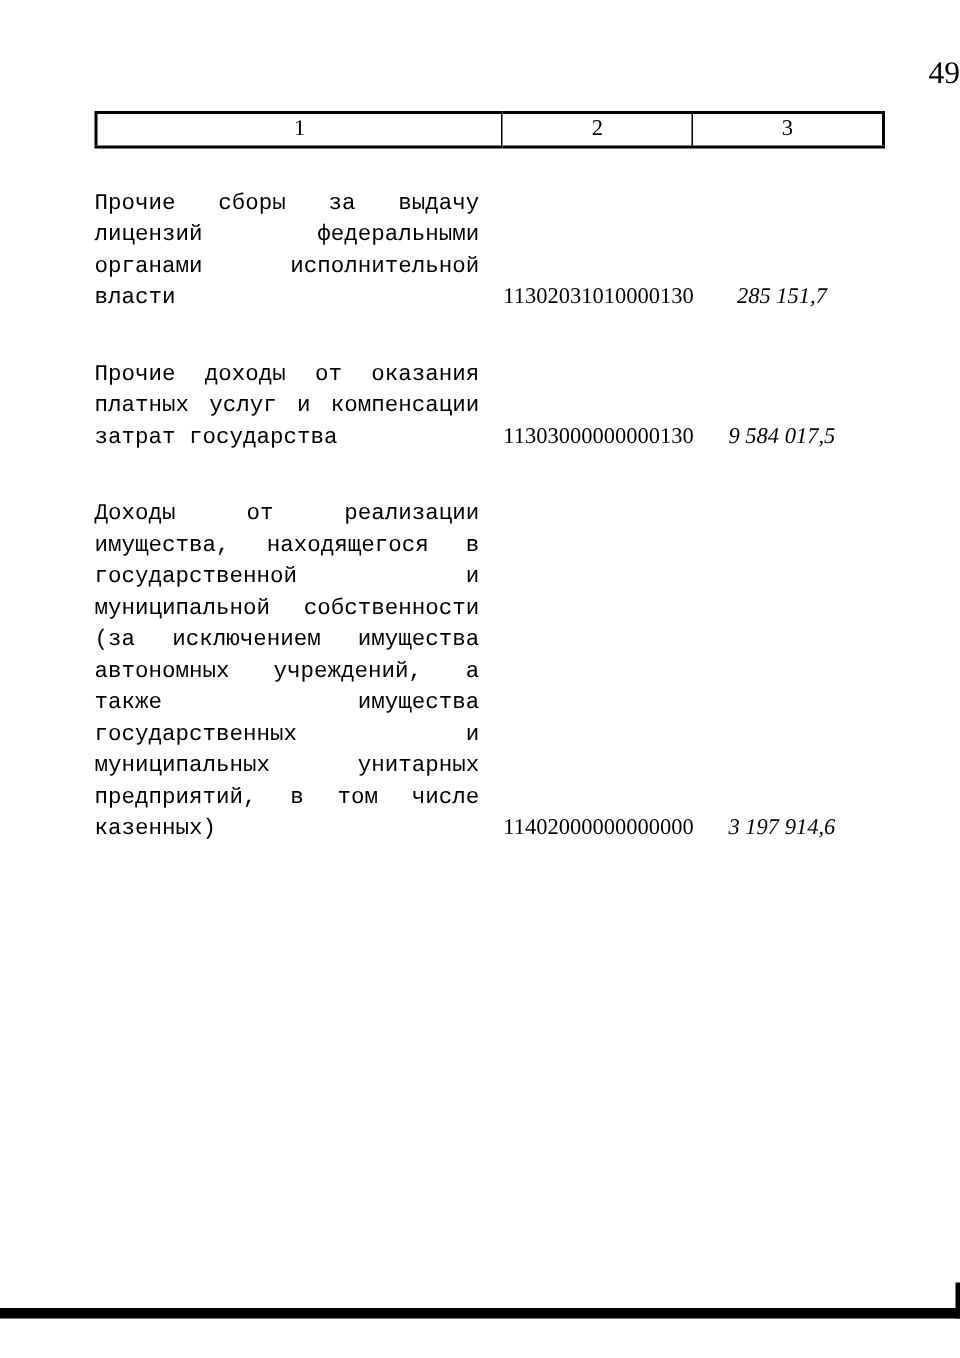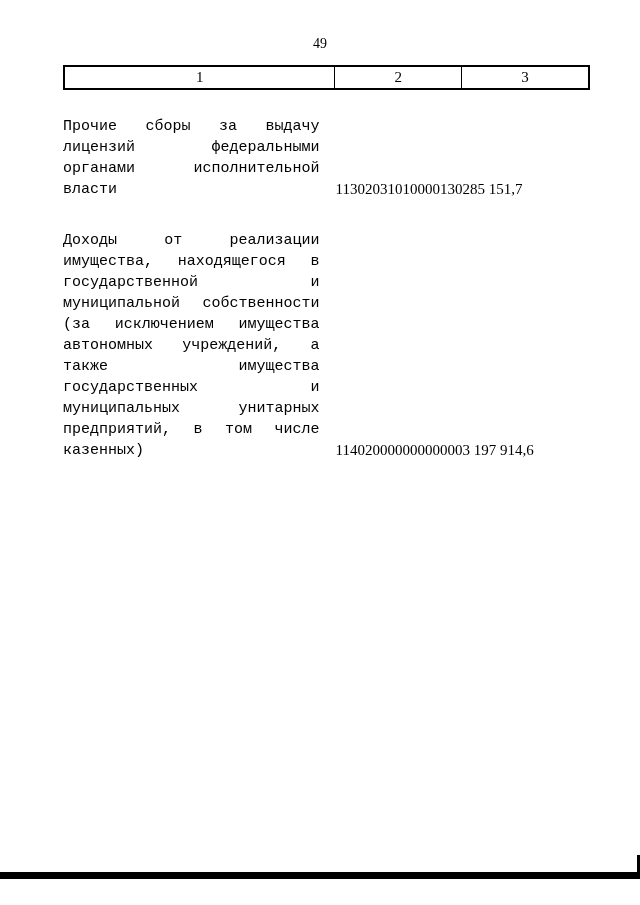--- a/index.html
+++ b/index.html
@@ -11,22 +11,22 @@
   }
   .page {
     position: relative;
     width: 640px;
     height: 905px;
     background: #fff;
     overflow: hidden;
   }
   .page-number {
     padding-top: 36px;
-    text-align: center;
-    font-size: 14px;
+    text-align: right;
+    font-size: 21px;
   }
   table { border-spacing: 0; }
   .hdr {
     border-collapse: collapse;
     margin: 13px 0 0 63px;
     width: 527px;
     border: 2px solid #000;
   }
   .hdr td {
     border: 1px solid #000;
@@ -51,23 +51,24 @@
     text-align: justify;
     padding-right: 14px;
     font-family: Liberation Mono, monospace;
   }
   .body-table td.code {
     text-align: center;
     white-space: nowrap;
     padding-left: 2px;
   }
   .body-table td.amount {
-    text-align: left;
+    text-align: center;
     white-space: nowrap;
     padding-right: 10px;
+    font-style: italic;
   }
   .body-table tr.bold td {
     font-weight: bold;
   }
   .body-table tr.last td {
     padding-bottom: 0;
   }
   .scan-bar {
     position: absolute;
     left: 0;
@@ -112,20 +113,25 @@
       <col style="width:272px">
       <col style="width:127px">
       <col style="width:128px">
     </colgroup>
     <tbody>
       <tr>
         <td class="name">Прочие сборы за выдачу лицензий федеральными органами исполнительной власти</td>
         <td class="code">11302031010000130</td>
         <td class="amount">285 151,7</td>
       </tr>
+      <tr>
+        <td class="name">Прочие доходы от оказания платных услуг и компенсации затрат государства</td>
+        <td class="code">11303000000000130</td>
+        <td class="amount">9 584 017,5</td>
+      </tr>
       <tr class="last">
         <td class="name">Доходы от реализации имущества, находящегося в государственной и муниципальной собственности (за исключением имущества автономных учреждений, а также имущества государственных и муниципальных унитарных предприятий, в том числе казенных)</td>
         <td class="code">11402000000000000</td>
         <td class="amount">3 197 914,6</td>
       </tr>
     </tbody>
   </table>
 
   <div class="scan-bar"></div>
   <div class="scan-edge"></div>

